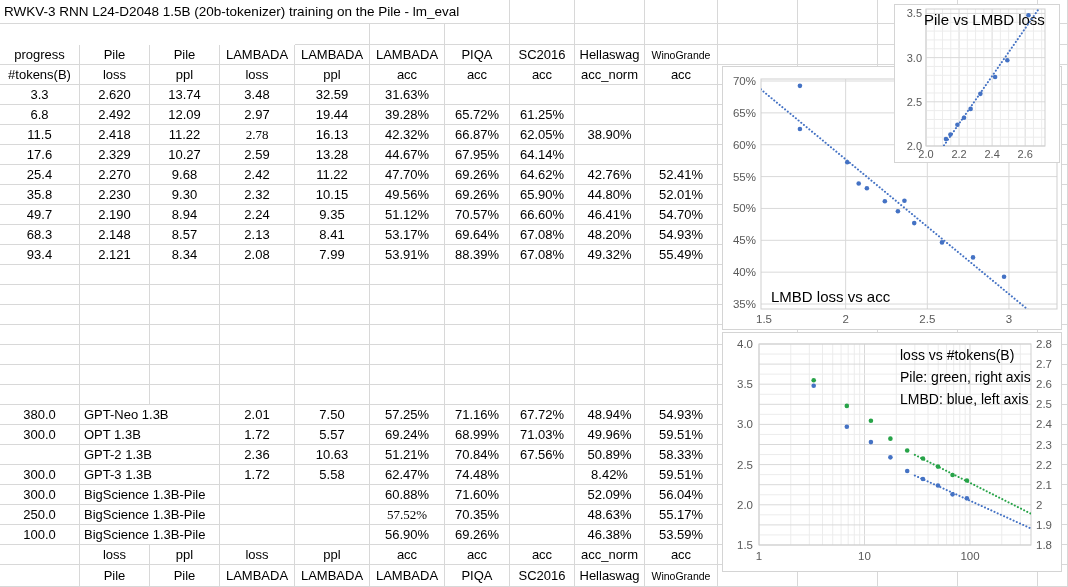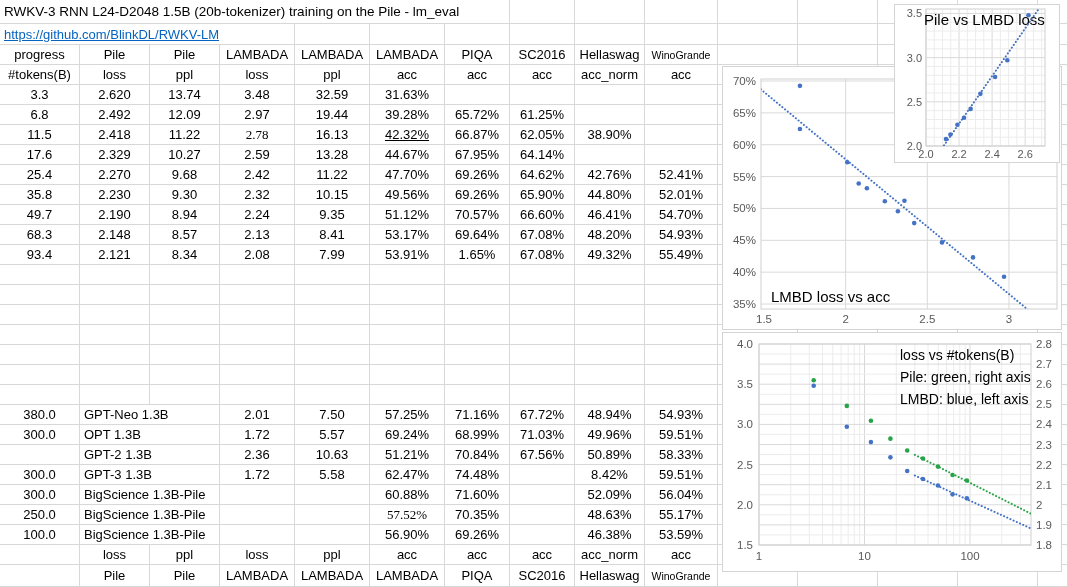--- a/index.html
+++ b/index.html
@@ -26,23 +26,20 @@
   <div id="grid" class="grid" style="grid-template-columns: 80px 70px 70px 75px 75px 75px 65px 65px 70px 73px 80px 80px 80px 80px 30px; grid-template-rows: 24px 21px 20px 20px 20px 20px 20px 20px 20px 20px 20px 20px 20px 20px 20px 20px 20px 20px 20px 20px 20px 20px 20px 20px 20px 20px 20px 20px 22px;">
       <div class="cell left titletext" style="grid-area: 1 / 1 / auto / span 7;">RWKV-3 RNN L24-D2048 1.5B (20b-tokenizer) training on the Pile - lm_eval</div>
       <div class="cell" style="grid-area: 1 / 8;"></div>
       <div class="cell" style="grid-area: 1 / 9;"></div>
       <div class="cell" style="grid-area: 1 / 10;"></div>
       <div class="cell" style="grid-area: 1 / 11;"></div>
       <div class="cell" style="grid-area: 1 / 12;"></div>
       <div class="cell" style="grid-area: 1 / 13;"></div>
       <div class="cell" style="grid-area: 1 / 14;"></div>
       <div class="cell" style="grid-area: 1 / 15;"></div>
-      <div class="cell left" style="grid-area: 2 / 1 / auto / span 4;">
-        <a href="#">https://github.com/BlinkDL/RWKV-LM</a>
-      </div>
       <div class="cell" style="grid-area: 2 / 5;"></div>
       <div class="cell" style="grid-area: 2 / 6;"></div>
       <div class="cell" style="grid-area: 2 / 7;"></div>
       <div class="cell" style="grid-area: 2 / 8;"></div>
       <div class="cell" style="grid-area: 2 / 9;"></div>
       <div class="cell" style="grid-area: 2 / 10;"></div>
       <div class="cell" style="grid-area: 2 / 11;"></div>
       <div class="cell" style="grid-area: 2 / 12;"></div>
       <div class="cell" style="grid-area: 2 / 13;"></div>
       <div class="cell" style="grid-area: 2 / 14;"></div>
@@ -105,21 +102,21 @@
       <div class="cell" style="grid-area: 6 / 11;"></div>
       <div class="cell" style="grid-area: 6 / 12;"></div>
       <div class="cell" style="grid-area: 6 / 13;"></div>
       <div class="cell" style="grid-area: 6 / 14;"></div>
       <div class="cell" style="grid-area: 6 / 15;"></div>
       <div class="cell" style="grid-area: 7 / 1;">11.5</div>
       <div class="cell" style="grid-area: 7 / 2;">2.418</div>
       <div class="cell" style="grid-area: 7 / 3;">11.22</div>
       <div class="cell" style="grid-area: 7 / 4; font-family: Liberation Serif, serif;">2.78</div>
       <div class="cell" style="grid-area: 7 / 5;">16.13</div>
-      <div class="cell" style="grid-area: 7 / 6; text-decoration: underline;">42.32%</div>
+      <div class="cell" style="grid-area: 7 / 6;">42.32%</div>
       <div class="cell" style="grid-area: 7 / 7;">66.87%</div>
       <div class="cell" style="grid-area: 7 / 8;">62.05%</div>
       <div class="cell" style="grid-area: 7 / 9;">38.90%</div>
       <div class="cell" style="grid-area: 7 / 10;"></div>
       <div class="cell" style="grid-area: 7 / 11;"></div>
       <div class="cell" style="grid-area: 7 / 12;"></div>
       <div class="cell" style="grid-area: 7 / 13;"></div>
       <div class="cell" style="grid-area: 7 / 14;"></div>
       <div class="cell" style="grid-area: 7 / 15;"></div>
       <div class="cell" style="grid-area: 8 / 1;">17.6</div>
@@ -196,21 +193,21 @@
       <div class="cell" style="grid-area: 12 / 12;"></div>
       <div class="cell" style="grid-area: 12 / 13;"></div>
       <div class="cell" style="grid-area: 12 / 14;"></div>
       <div class="cell" style="grid-area: 12 / 15;"></div>
       <div class="cell" style="grid-area: 13 / 1;">93.4</div>
       <div class="cell" style="grid-area: 13 / 2;">2.121</div>
       <div class="cell" style="grid-area: 13 / 3;">8.34</div>
       <div class="cell" style="grid-area: 13 / 4;">2.08</div>
       <div class="cell" style="grid-area: 13 / 5;">7.99</div>
       <div class="cell" style="grid-area: 13 / 6;">53.91%</div>
-      <div class="cell" style="grid-area: 13 / 7;">1.65%</div>
+      <div class="cell" style="grid-area: 13 / 7;">88.39%</div>
       <div class="cell" style="grid-area: 13 / 8;">67.08%</div>
       <div class="cell" style="grid-area: 13 / 9;">49.32%</div>
       <div class="cell" style="grid-area: 13 / 10;">55.49%</div>
       <div class="cell" style="grid-area: 13 / 11;"></div>
       <div class="cell" style="grid-area: 13 / 12;"></div>
       <div class="cell" style="grid-area: 13 / 13;"></div>
       <div class="cell" style="grid-area: 13 / 14;"></div>
       <div class="cell" style="grid-area: 13 / 15;"></div>
       <div class="cell" style="grid-area: 14 / 1;"></div>
       <div class="cell" style="grid-area: 14 / 2;"></div>

